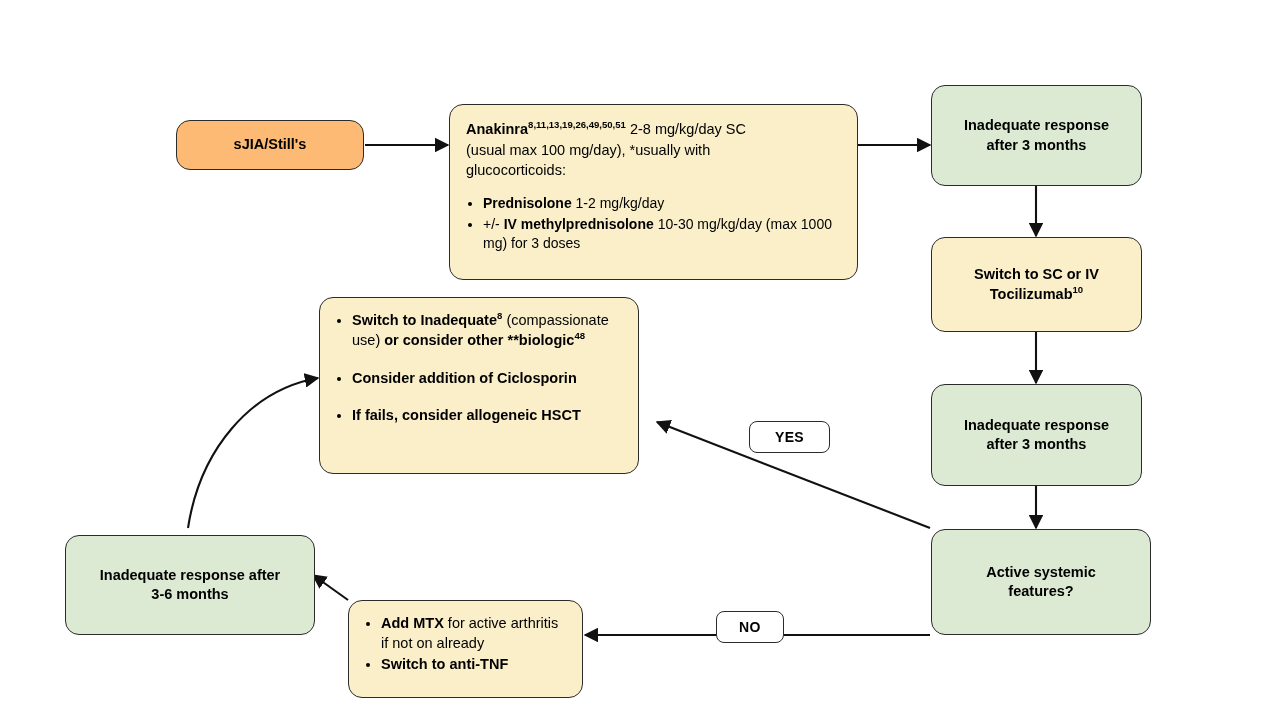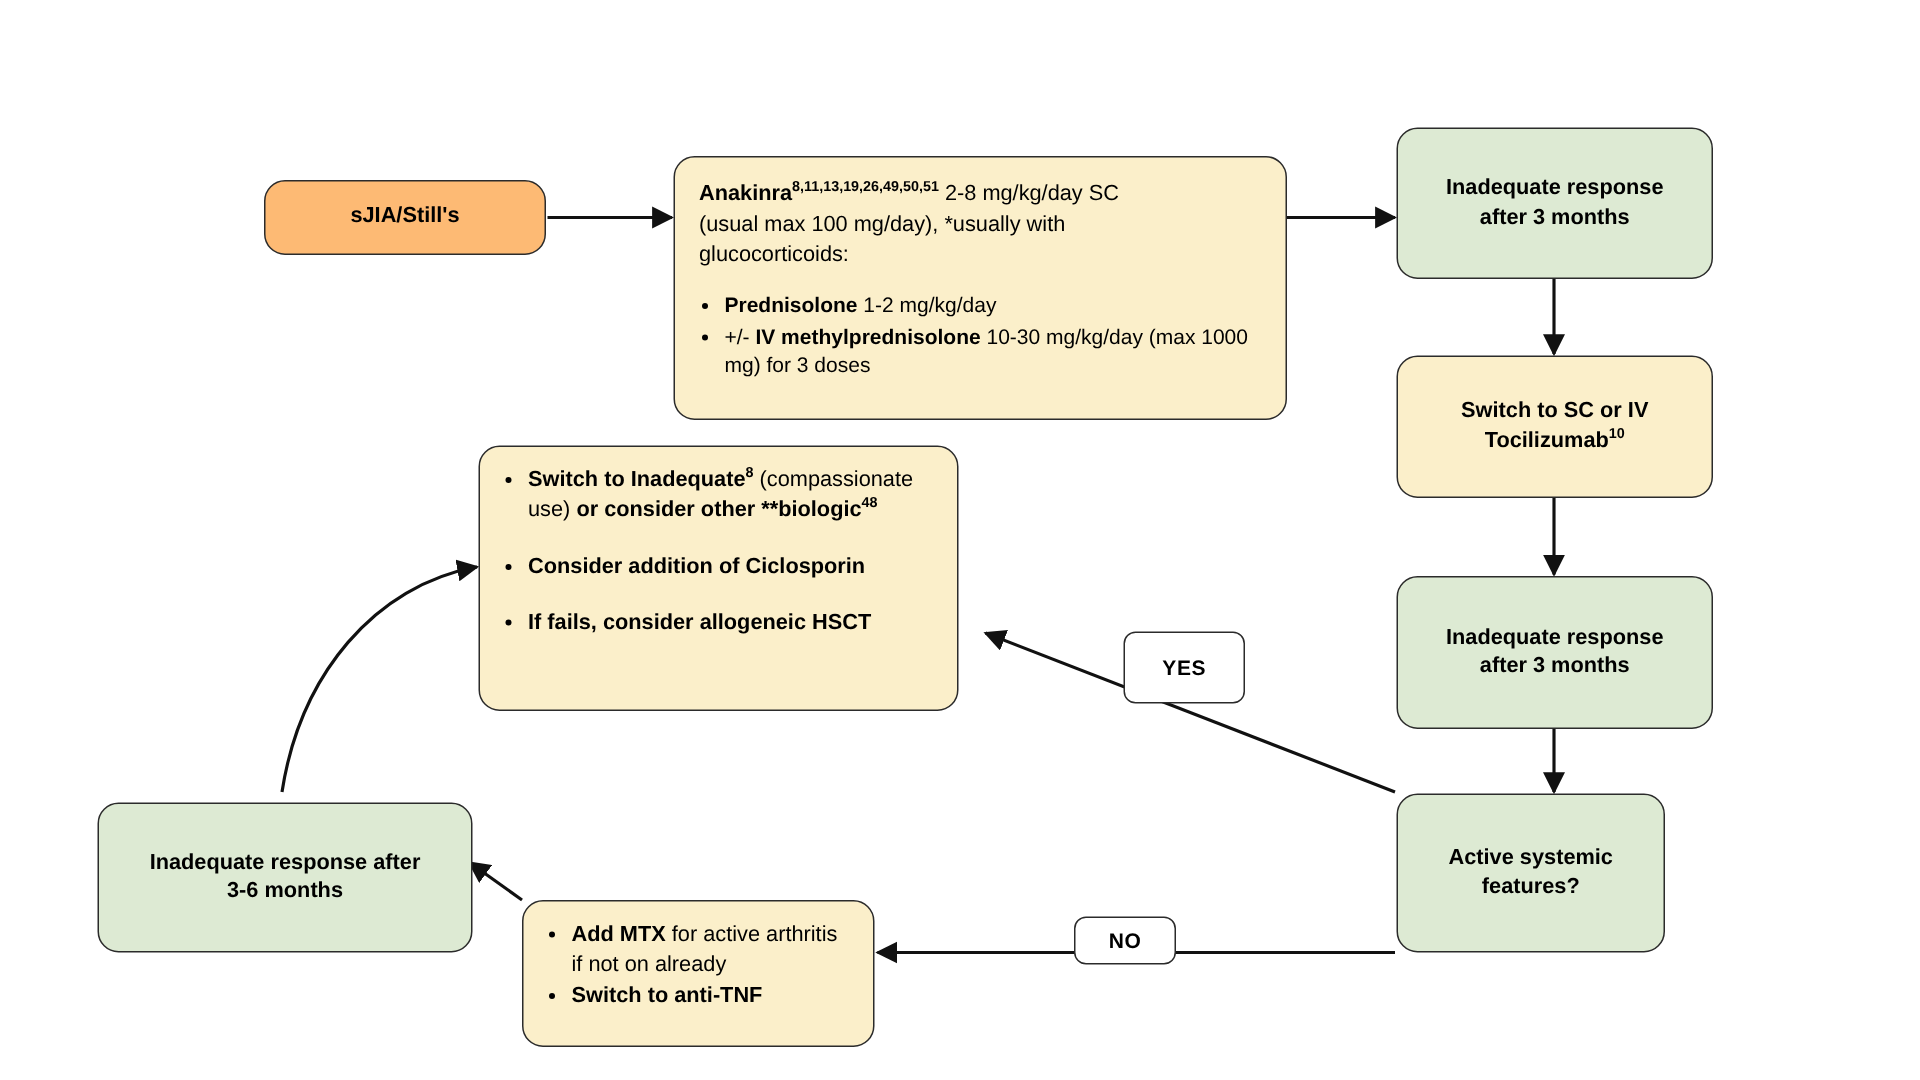--- a/index.html
+++ b/index.html
@@ -164,21 +164,21 @@
     </span>
   </div>
 
   <div class="node green" style="left:931px; top:384px; width:211px; height:102px;">
     <span>
       <span>Inadequate response</span><br>
       <span>after 3 months</span>
     </span>
   </div>
 
-  <div class="node green" style="left:931px; top:529px; width:179px; height:106px;">
+  <div class="node green" style="left:931px; top:529px; width:220px; height:106px;">
     <span>
       <span>Active systemic</span><br>
       <span>features?</span>
     </span>
   </div>
 
   <div class="node cream bulletlist" style="left:319px; top:297px; width:320px; height:177px;">
     <ul>
       <li class="spaced">
         <span>Switch to Inadequate</span><sup>8</sup>
@@ -199,21 +199,21 @@
 
   <div class="node cream bulletlist" style="left:348px; top:588px; width:235px; height:98px;margin-top:12px;">
     <ul>
       <li>
         <span class="b">Add MTX</span><span class="nb"> for active arthritis if not on already</span>
       </li>
       <li>Switch to anti-TNF</li>
     </ul>
   </div>
 
-  <div class="edgelabel" style="left:749px; top:421px; width:81px; height:48px;">
+  <div class="edgelabel" style="left:749px; top:421px; width:81px; height:32px;">
     <span>YES</span>
   </div>
 
   <div class="edgelabel" style="left:716px; top:591px; width:68px; height:32px;margin-top:20px;">
     <span>NO</span>
   </div>
 
 </div>
 
 </body></html>

